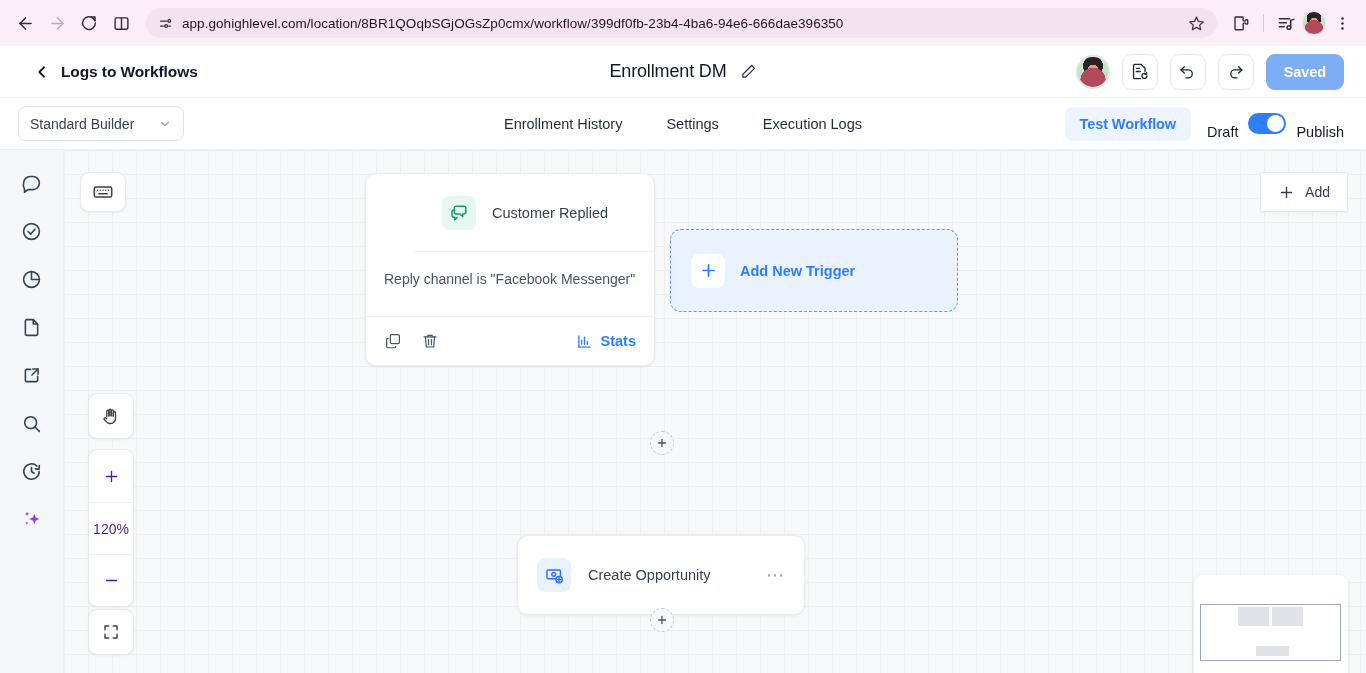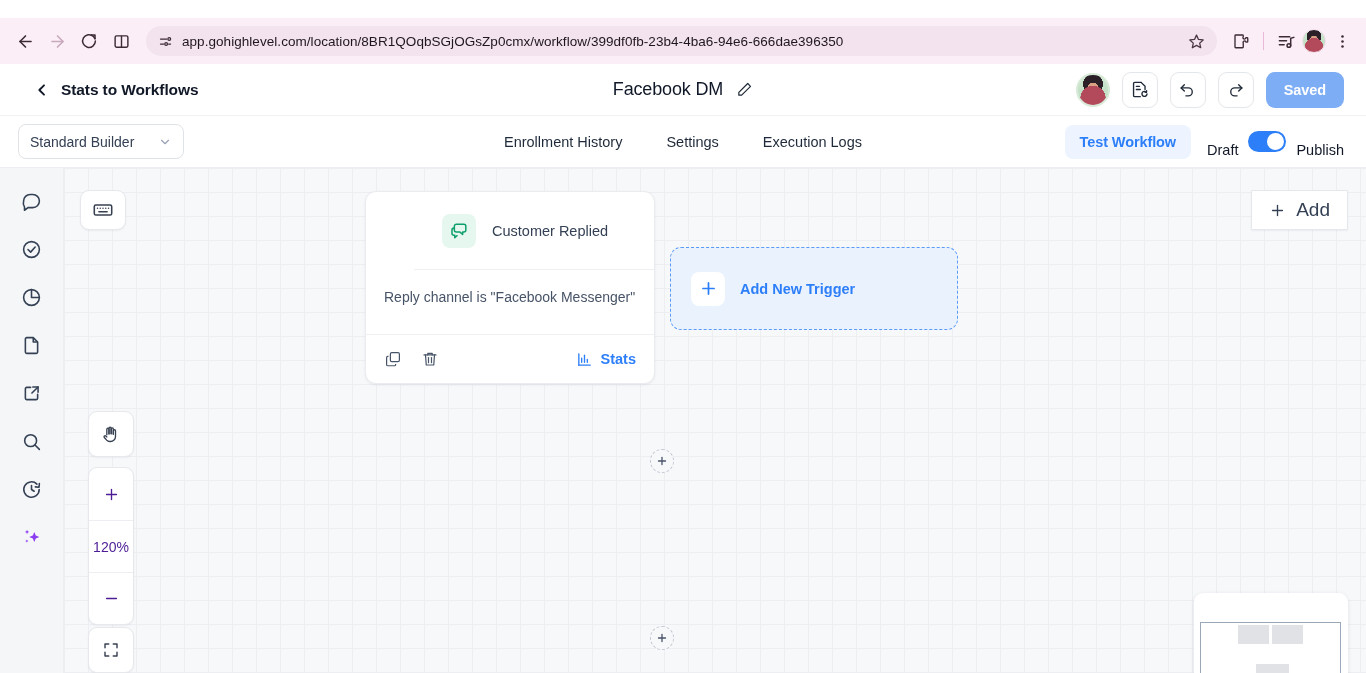--- a/index.html
+++ b/index.html
@@ -13,21 +13,20 @@
 
   
   .browser-bar {
     height: 46px;
     background: #fbeef6;
     display: flex;
     align-items: center;
     padding: 0 10px;
     gap: 2px;
     position: relative;
-    margin-top: 18px;
   }
   .nav-btn {
     width: 30px; height: 30px;
     display: flex; align-items: center; justify-content: center;
     border-radius: 50%;
     color: #3c2a36;
     flex: 0 0 auto;
   }
   .nav-btn.disabled { color: #c8a8bd; }
   .url-pill {
@@ -266,21 +265,21 @@
   #fit-btn { left: 24px; top: 459px; height: 46px; }
 
   .add-btn {
     position: absolute;
     right: 18px; top: 22px;
     height: 40px; padding: 0 17px;
     background: #fff;
     border: 1px solid #e4e7eb;
     border-radius: 1px;
     display: flex; align-items: center; gap: 10px;
-    color: #344054; font-size: 19px;
+    color: #344054; font-size: 14px;
     box-shadow: 0 1px 2px rgba(16,24,40,.05);
   }
 
   
   .trigger-card {
     position: absolute;
     left: 301px; top: 23px;
     width: 290px;
     background: #fff;
     border: 1px solid #eaecef;
@@ -475,25 +474,25 @@
   </div>
 </div>
 
 <div class="app-header">
   <div class="back-link">
     <span style="display:flex;">
       <svg width="16" height="16" viewBox="0 0 24 24" fill="none" stroke="currentColor" stroke-width="2.8" stroke-linecap="round" stroke-linejoin="round">
           <polyline points="15 5 8 12 15 19"></polyline>
         </svg>
     </span>
-    <span>Stats to Workflows</span>
+    <span>Logs to Workflows</span>
   </div>
 
   <div class="wf-title-wrap">
-    <span class="wf-title">Facebook DM</span>
+    <span class="wf-title">Enrollment DM</span>
     <span class="pencil-btn">
       <svg width="17" height="17" viewBox="0 0 24 24" fill="none" stroke="currentColor" stroke-width="1.7" stroke-linecap="round" stroke-linejoin="round">
           <path d="M16.5 3.5l4 4L8 20H4v-4z"></path>
         </svg>
     </span>
   </div>
 
   <div class="header-right">
     <div class="profile-pic lg"></div>
     <div class="icon-sq">
@@ -728,20 +727,33 @@
       <span class="at-label">Add New Trigger</span>
     </div>
 
     <div class="plus-node" id="plus-mid">
       <svg width="12" height="12" viewBox="0 0 24 24" fill="none" stroke="currentColor" stroke-width="2.6" stroke-linecap="round">
           <line x1="12" y1="5" x2="12" y2="19"></line>
           <line x1="5" y1="12" x2="19" y2="12"></line>
         </svg>
     </div>
 
+    <div class="action-card">
+      <div class="ac-icon">
+        <svg width="19" height="19" viewBox="0 0 24 24" fill="none" stroke="currentColor" stroke-width="1.8" stroke-linejoin="round">
+            <rect x="2.5" y="5" width="17" height="11" rx="1.6"></rect>
+            <circle cx="11" cy="10.5" r="2.4"></circle>
+            <circle cx="17.8" cy="17.2" r="4" fill="#fff"></circle>
+            <line x1="17.8" y1="14.8" x2="17.8" y2="19.6" stroke-linecap="round"></line>
+            <line x1="15.4" y1="17.2" x2="20.2" y2="17.2" stroke-linecap="round"></line>
+          </svg>
+      </div>
+      <span class="ac-title">Create Opportunity</span>
+      <span class="ac-dots">⋯</span>
+    </div>
 
     <div class="plus-node" id="plus-bottom">
       <svg width="12" height="12" viewBox="0 0 24 24" fill="none" stroke="currentColor" stroke-width="2.6" stroke-linecap="round">
           <line x1="12" y1="5" x2="12" y2="19"></line>
           <line x1="5" y1="12" x2="19" y2="12"></line>
         </svg>
     </div>
 
     <div class="minimap">
       <div class="mm-view"></div>

